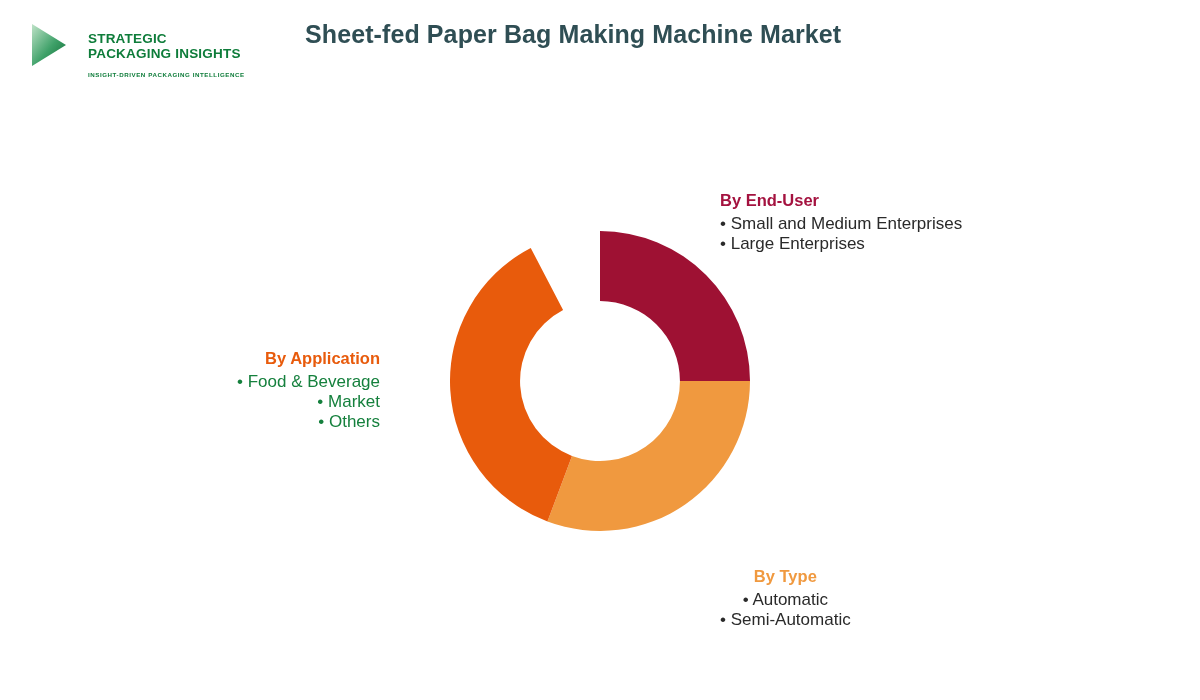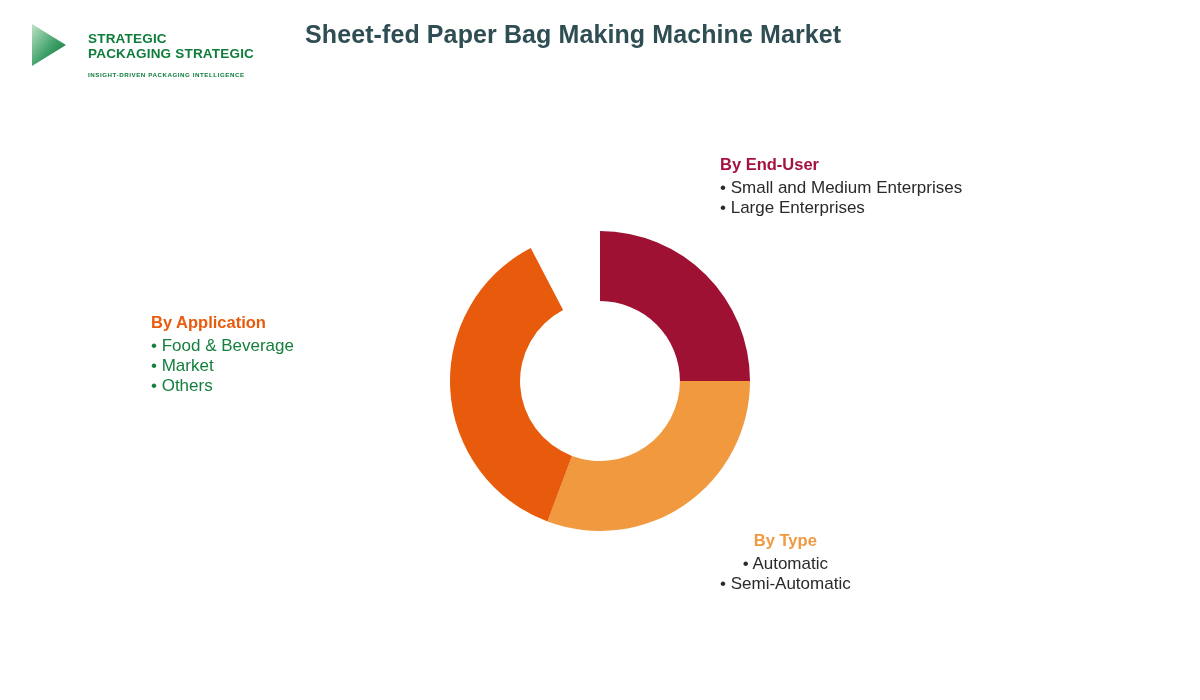--- a/index.html
+++ b/index.html
@@ -29,29 +29,29 @@
   .title {
     position:absolute; left:305px; top:20px;
     font-size:25px; font-weight:bold; color:#2F4E54;
     letter-spacing:0.1px; white-space:nowrap;
   }
 
   
   .donut { position:absolute; left:450px; top:231px; width:300px; height:300px; }
 
   
-  .lblock { position:absolute; }
+  .lblock { position:absolute;margin-top:36px; }
   .lblock h3 { font-size:16.5px; font-weight:bold; margin-bottom:4px; white-space:nowrap; }
   .lblock ul { list-style:none; }
   .lblock li { font-size:17px; color:#2A2A2A; font-weight:normal; line-height:20px; white-space:nowrap; }
 
   #blk-enduser { left:720px; top:155px; text-align:left; }
   #blk-enduser h3 { color:#A4123F; }
 
-  #blk-application { left:151px; top:313px; width:222px; text-align:left; }
+  #blk-application { left:158px; top:313px; width:222px; text-align:right; }
   #blk-application h3 { color:#E85B0C; }
   #blk-application li { font-weight:normal; color:#15803d; font-size:17px; }
 
   #blk-type { left:720px; top:531px; text-align:center; }
   #blk-type h3 { color:#F0993F; }
 
   
   .footer {
     position:absolute; left:0; bottom:0; width:1200px; height:26px;
     background:#2A6B55; display:flex; align-items:center;
@@ -72,21 +72,21 @@
             <stop offset="0%" stop-color="#BFE3C8"></stop>
             <stop offset="55%" stop-color="#3FA169"></stop>
             <stop offset="100%" stop-color="#0E6B33"></stop>
           </linearGradient>
         </defs>
         <path d="M4 2 L4 44 L38 23 Z" fill="url(#chevGrad)"></path>
       </svg>
     </div>
     <div class="logo-text">
       <div class="logo-line">STRATEGIC</div>
-      <div class="logo-line">PACKAGING STRATEGIC</div>
+      <div class="logo-line">PACKAGING INSIGHTS</div>
     </div>
     <div class="logo-tag">INSIGHT-DRIVEN PACKAGING INTELLIGENCE</div>
   </div>
 
   <div class="title">Sheet-fed Paper Bag Making Machine Market</div>
 
   <div class="donut">
     <svg id="donut-svg" width="300" height="300" viewBox="0 0 300 300">
         <path d="M 150 0 A 150 150 0 0 1 300 150 L 229.95 150 A 79.95 79.95 0 0 0 150 70.05 Z" fill="#9E1133"></path>
         <path d="M 300 150 A 150 150 0 0 1 97.46889281107987 290.5008283872596 L 122.00091986830557 224.8869415304094 A 79.95 79.95 0 0 0 229.95 150 Z" fill="#F0993F"></path>

